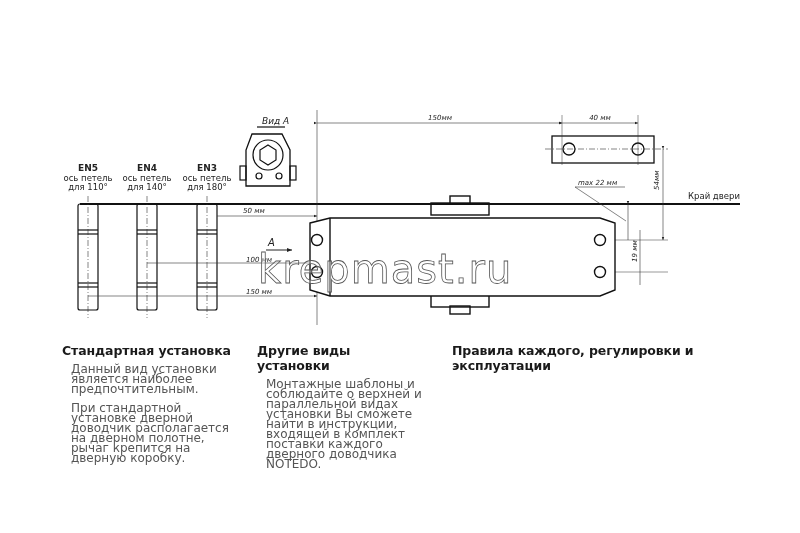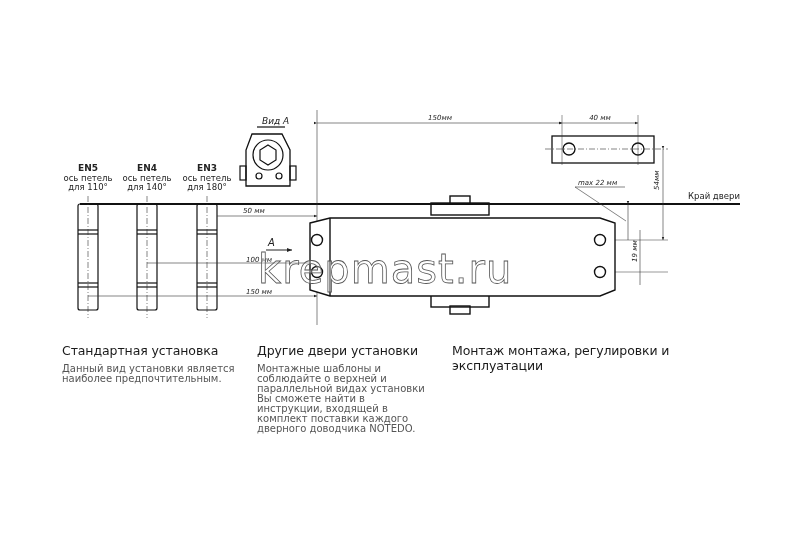--- a/index.html
+++ b/index.html
@@ -3,22 +3,22 @@
   <meta charset="utf-8">
   <style>
     html, body { margin: 0; padding: 0; background: #ffffff; }
     body { width: 800px; height: 533px; position: relative; overflow: hidden; font-family: "DejaVu Sans", sans-serif; color: #222; }
     #drawing { position: absolute; left: 0; top: 0; width: 800px; height: 340px; }
     .dim { font-family: "DejaVu Sans", sans-serif; font-style: italic; font-size: 7px; fill: #222; }
     .lbl { font-family: "DejaVu Sans", sans-serif; font-size: 8.5px; fill: #222; }
     .lblb { font-family: "DejaVu Sans", sans-serif; font-size: 9px; font-weight: bold; fill: #222; }
     .watermark { font-family: "DejaVu Sans", sans-serif; font-size: 40px; fill: rgba(255,255,255,0.35); stroke: #555; stroke-width: 0.8; letter-spacing: 1px; }
     .col { position: absolute; top: 343px; }
-    .col h3 { margin: 0 0 6px 0; font-size: 12.5px; font-weight: normal; color: #1a1a1a; letter-spacing: -0.1px; }
-    .col p { margin: 0 0 9px 0; font-size: 10px; line-height: 10px; color: #555; }
+    .col h3 { margin: 0 0 6px 0; font-size: 12.5px; font-weight: bold; color: #1a1a1a; letter-spacing: -0.1px; }
+    .col p { margin: 0 0 9px 9px; font-size: 12px; line-height: 10px; color: #555; }
   </style>
 </head>
 <body>
 
 <svg id="drawing" viewBox="0 0 800 340" xmlns="http://www.w3.org/2000/svg">
   <defs>
     <marker id="arr" markerWidth="6" markerHeight="6" refX="5" refY="3" orient="auto">
       <path d="M0,1 L5,3 L0,5 z" fill="#222"></path>
     </marker>
   </defs>
@@ -129,22 +129,23 @@
     <circle cx="600" cy="240" r="5.5"></circle>
     <circle cx="600" cy="272" r="5.5"></circle>
   </g>
 
   <text class="watermark" x="258" y="283">krepmast.ru</text>
 </svg>
 
 <div class="col" style="left:62px; width:180px;">
   <h3>Стандартная установка</h3>
   <p>Данный вид установки является наиболее предпочтительным.</p>
+  <p>При стандартной установке дверной доводчик располагается на дверном полотне, рычаг крепится на дверную коробку.</p>
 </div>
 
 <div class="col" style="left:257px; width:168px;">
-  <h3>Другие двери установки</h3>
+  <h3>Другие виды установки</h3>
   <p>Монтажные шаблоны и соблюдайте о верхней и параллельной видах установки Вы сможете найти в инструкции, входящей в комплект поставки каждого дверного доводчика NOTEDO.</p>
 </div>
 
 <div class="col" style="left:452px; width:300px;">
-  <h3>Монтаж монтажа, регулировки и эксплуатации</h3>
+  <h3>Правила каждого, регулировки и эксплуатации</h3>
 </div>
 
 </body></html>

